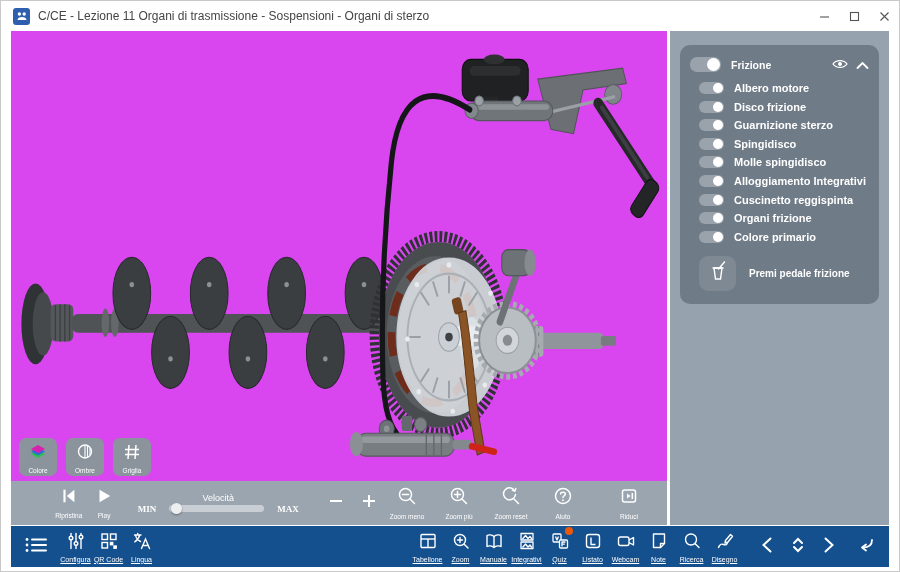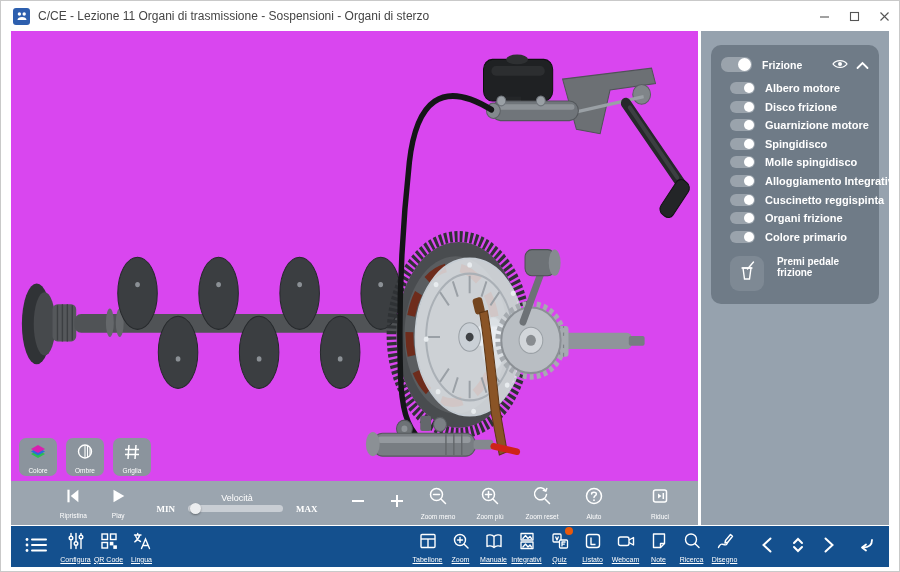--- a/index.html
+++ b/index.html
@@ -27,33 +27,33 @@
   .speed{display:flex;flex-direction:column;align-items:center;margin-left:16px;}
   .speed .sp-title{font-size:9px;color:#fff;margin-bottom:1px;}
   .speed-row{display:flex;align-items:center;gap:13px;font-family:Liberation Serif, serif;}
   .speed-row .mm{font-size:9px;font-weight:bold;color:#fff;}
   .slider{width:95px;height:7px;border-radius:4px;background:#c9ced4;position:relative;cursor:pointer;}
   .slider .knob{position:absolute;left:2px;top:-2px;width:11px;height:11px;border-radius:50%;background:#eceef0;box-shadow:0 1px 2px rgba(0,0,0,.35);}
   .stepbtn{width:30px;height:30px;display:flex;align-items:center;justify-content:center;cursor:pointer;}
   .zoom-cluster{margin-left:auto;display:flex;align-items:center;}
   .cbtn.wide{width:52px;}
   
-  .rightcol{width:188px;background:#96a2ae;position:relative;}
+  .rightcol{width:219px;background:#96a2ae;position:relative;}
   .panel{margin:14px 10px 0 10px;background:#6f7b87;border-radius:10px;padding:11px 10px 13px 10px;box-sizing:border-box;}
   .prow{display:flex;align-items:center;height:14px;margin-bottom:5px;}
   .prow.item{margin-left:9px;margin-bottom:4.6px;}
   .prow.header{margin-bottom:8px;height:17px;}
   .tgl{width:25px;height:12px;border-radius:7px;background:#9aa3ac;position:relative;flex:0 0 auto;cursor:pointer;}
   .tgl .knob{position:absolute;right:1px;top:1px;width:10px;height:10px;border-radius:50%;background:#fff;}
   .tgl.big{width:31px;height:15px;}
   .tgl.big .knob{width:13px;height:13px;}
   .plbl{color:#fff;font-weight:bold;font-size:11px;margin-left:10px;white-space:nowrap;}
   .plbl.hdr{font-size:10.5px;}
   .hdr-icons{margin-left:auto;display:flex;align-items:center;gap:8px;}
-  .action-row{display:flex;margin-top:12px;margin-left:9px;}
+  .action-row{display:flex;align-items:center;margin-top:12px;margin-left:9px;}
   .action-btn{width:37px;height:35px;border-radius:9px;background:#7e8994;display:flex;align-items:center;justify-content:center;cursor:pointer;}
   .action-lbl{color:#fff;font-weight:bold;font-size:10px;margin-left:13px;}
   
   .navbar{position:absolute;left:10px;right:10px;bottom:4px;height:41px;background:#14508e;display:flex;align-items:center;padding:0 8px;box-sizing:border-box;}
   .nitem{display:flex;flex-direction:column;align-items:center;justify-content:center;width:33px;color:#fff;cursor:pointer;position:relative;}
   .nitem .nlbl{font-size:7px;color:#fff;text-decoration:underline;margin-top:1px;white-space:nowrap;}
   .nav-list{width:34px;display:flex;align-items:center;justify-content:center;cursor:pointer;}
   .nav-spacer{flex:1;}
   .nav-arrow{width:31px;display:flex;align-items:center;justify-content:center;cursor:pointer;}
   .badge{position:absolute;top:-4px;right:3px;width:8px;height:8px;border-radius:50%;background:#e8590c;}
@@ -362,21 +362,21 @@
         <div class="prow item">
           <span class="tgl">
               <span class="knob"></span>
             </span>
           <span class="plbl">Disco frizione</span>
         </div>
         <div class="prow item">
           <span class="tgl">
               <span class="knob"></span>
             </span>
-          <span class="plbl">Guarnizione motore</span>
+          <span class="plbl">Guarnizione sterzo</span>
         </div>
         <div class="prow item">
           <span class="tgl">
               <span class="knob"></span>
             </span>
           <span class="plbl">Spingidisco</span>
         </div>
         <div class="prow item">
           <span class="tgl">
               <span class="knob"></span>

